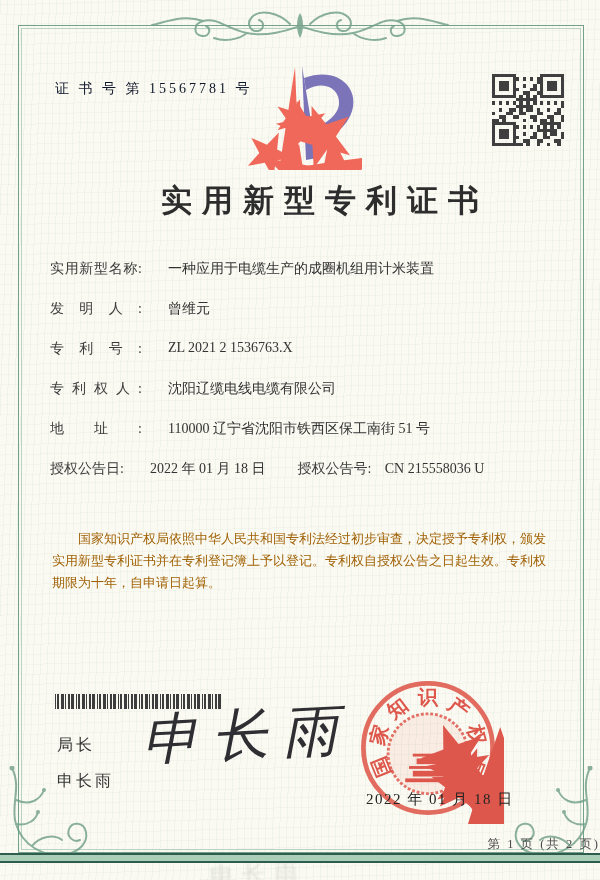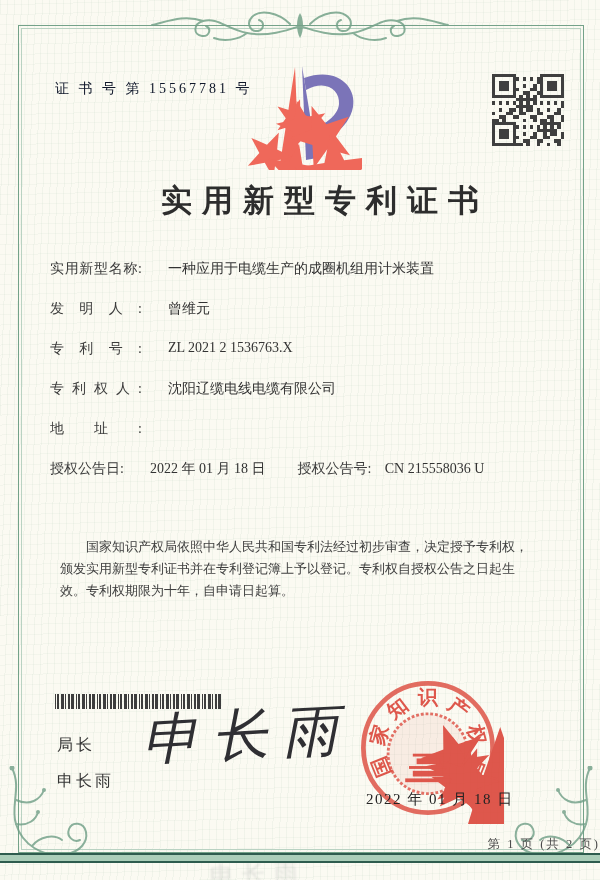--- a/index.html
+++ b/index.html
@@ -32,21 +32,21 @@
     position:absolute;top:180px;left:0;width:100%;text-align:center;
     font-size:31px;font-weight:700;letter-spacing:10px;text-indent:10px;color:#2d2d2d;margin:0;padding-left:20px;
   }
   .fields{position:absolute;left:50px;top:260px;right:40px;font-size:14px;}
   .row{display:flex;align-items:flex-start;height:20px;margin-bottom:20px;gap:16px;}
   .lab{display:inline-block;width:92px;text-align:justify;text-align-last:justify;color:#3c3c3c;flex:none;}
   .lab2{display:inline-block;color:#3c3c3c;flex:none;}
   .val{margin-left:10px;color:#333;}
   .grant-no-group{margin-left:16px;}
   .paras{position:absolute;left:52px;top:528px;width:494px;}
-  .paras p{margin:8px;font-size:13px;line-height:22px;text-indent:2em;color:#404040;}
+  .paras p{margin:0;font-size:13px;line-height:22px;text-indent:2em;color:#a16207;}
   .barcode{position:absolute;left:55px;top:694px;width:170px;height:15px;}
   .signer{position:absolute;left:57px;top:735px;font-size:16px;letter-spacing:3px;color:#353535;}
   .signer div{margin-bottom:15px;}
   .signature{
     position:absolute;left:142px;top:698px;font-size:56px;letter-spacing:14px;
     color:#2f2f33;font-style:italic;font-weight:500;transform:rotate(-3deg);white-space:nowrap;
   }
   .seal{position:absolute;left:352px;top:672px;width:152px;height:152px;opacity:.92;}
   .seal-date{position:absolute;left:366px;top:790px;font-size:15px;letter-spacing:1.5px;color:#242424;}
   .footer{
@@ -362,20 +362,21 @@
     <div class="row">
       <span class="lab">专利号:</span>
       <span class="val">ZL 2021 2 1536763.X</span>
     </div>
     <div class="row">
       <span class="lab">专利权人:</span>
       <span class="val">沈阳辽缆电线电缆有限公司</span>
     </div>
     <div class="row">
       <span class="lab">地址:</span>
+      <span class="val">110000 辽宁省沈阳市铁西区保工南街 51 号</span>
     </div>
     <div class="row">
       <span class="lab2">授权公告日:</span>
       <span class="val">2022 年 01 月 18 日</span>
       <span class="grant-no-group">
         <span class="lab2">授权公告号:</span>
         <span class="val">CN 215558036 U</span>
       </span>
     </div>
   </div>

